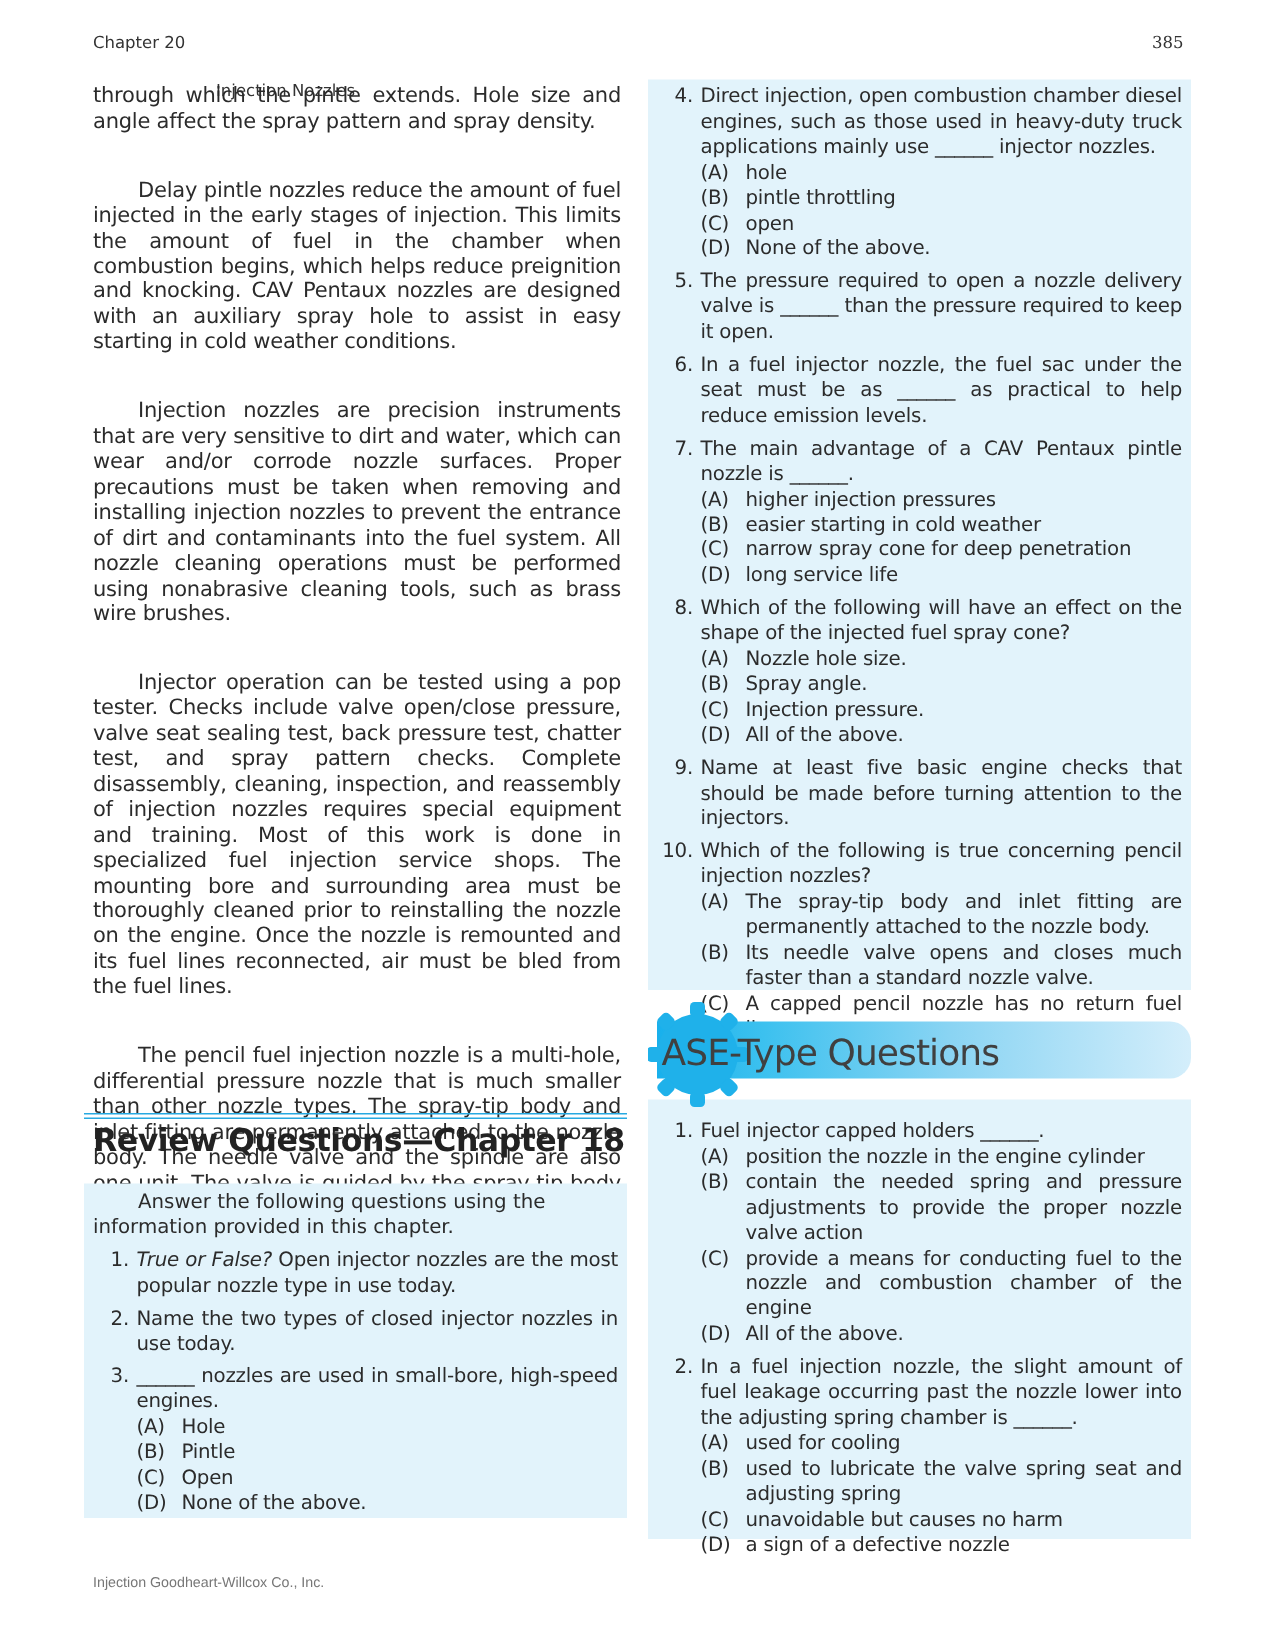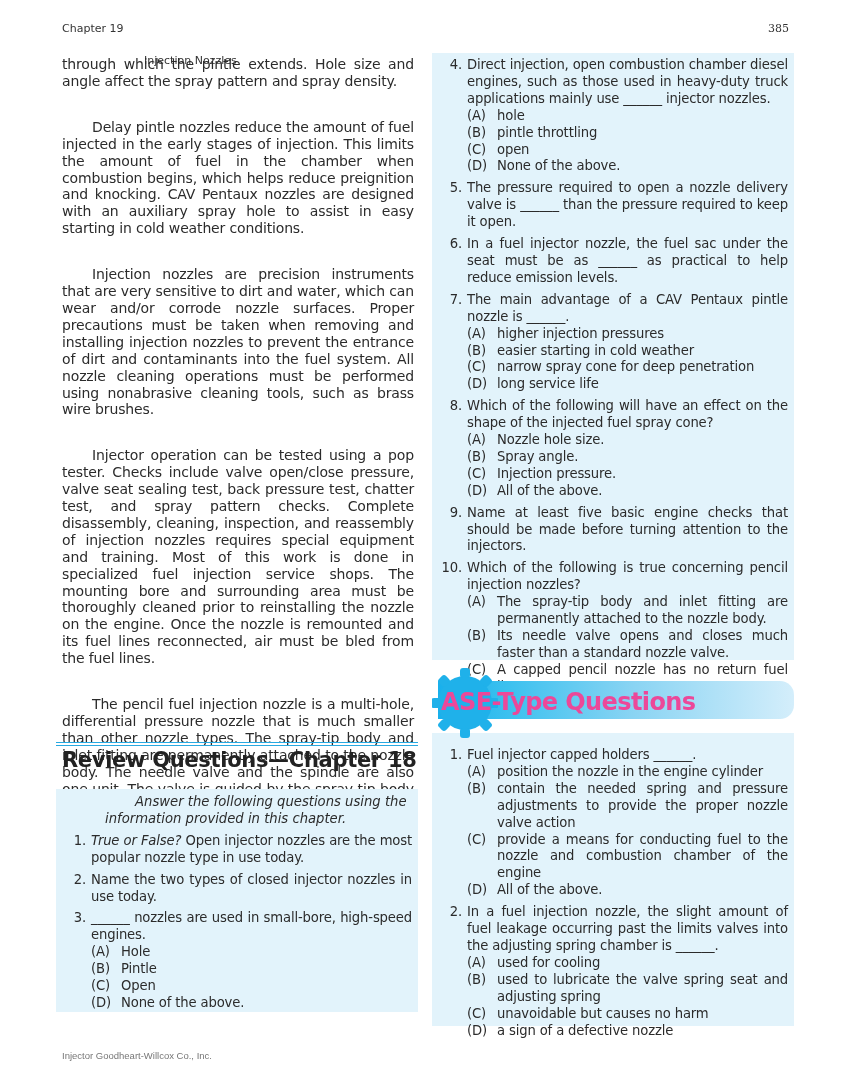--- a/index.html
+++ b/index.html
@@ -28,38 +28,38 @@
   .qbox { position: absolute; background: #e2f3fb; }
   .box-left { left: 56px; top: 789px; width: 362px; height: 223px; }
   .box-right-top { left: 432px; top: 53px; width: 362px; height: 607px; }
   .box-right-bottom { left: 432px; top: 733px; width: 362px; height: 293px; }
 
   .qlist { font-size: 13.2px; line-height: 16.9px; color: #2b2b2b; }
   .q { position: relative; padding-left: 29px; margin-bottom: 5px; text-align: justify; letter-spacing: -0.15px; }
   .q .num { position: absolute; left: 0; width: 24px; text-align: right; }
   .opt { position: relative; padding-left: 30px; }
   .opt .letter { position: absolute; left: 0; }
-  .intro { font-style: italic; font-size: 13.2px; line-height: 16.9px; text-indent: 30px; margin-bottom: 5px; margin-left: 43px; }
+  .intro { font-size: 13.2px; line-height: 16.9px; text-indent: 30px; margin-bottom: 5px; }
 
   .ase-banner { position: absolute; left: 438px; top: 681px; width: 356px; height: 38px;
                 border-radius: 0 14px 14px 0;
                 background: linear-gradient(90deg, #18b0ec 0%, #3cc1ef 20%, #8ad4f3 55%, #d4eefb 100%); }
   .gear { position: absolute; left: 432px; top: 664px; width: 66px; height: 78px; }
-  .ase-title { position: absolute; left: 441px; top: 688px; font-size: 24px; font-weight: bold;
-               color: #ec4899; font-family: "DejaVu Sans", sans-serif; letter-spacing: -0.6px; }
+  .ase-title { position: absolute; left: 441px; top: 688px; font-size: 24px; font-weight: normal;
+               color: #404040; font-family: "DejaVu Sans", sans-serif; letter-spacing: -0.6px; }
 
   .footer { position: absolute; left: 62px; top: 1050px; font-size: 9.5px; color: #777;
             font-family: "Liberation Sans", sans-serif; }
   i.em { font-style: italic; }
 </style>
 </head>
 <body>
 
 <div class="running-head">
-  <span class="chap">Chapter 19</span>
+  <span class="chap">Chapter 20</span>
   <span class="title">Injection Nozzles</span>
   <span class="page">385</span>
 </div>
 
 <div class="col-left body-text">
   <p>through which the pintle extends. Hole size and angle affect the spray pattern and spray density.</p>
   <p class="indent">Delay pintle nozzles reduce the amount of fuel injected in the early stages of injection. This limits the amount of fuel in the chamber when combustion begins, which helps reduce preignition and knocking. CAV Pentaux nozzles are designed with an auxiliary spray hole to assist in easy starting in cold weather conditions.</p>
   <p class="indent">Injection nozzles are precision instruments that are very sensitive to dirt and water, which can wear and/or corrode nozzle surfaces. Proper precautions must be taken when removing and installing injection nozzles to prevent the entrance of dirt and contaminants into the fuel system. All nozzle cleaning operations must be performed using nonabrasive cleaning tools, such as brass wire brushes.</p>
   <p class="indent">Injector operation can be tested using a pop tester. Checks include valve open/close pressure, valve seat sealing test, back pressure test, chatter test, and spray pattern checks. Complete disassembly, cleaning, inspection, and reassembly of injection nozzles requires special equipment and training. Most of this work is done in specialized fuel injection service shops. The mounting bore and surrounding area must be thoroughly cleaned prior to reinstalling the nozzle on the engine. Once the nozzle is remounted and its fuel lines reconnected, air must be bled from the fuel lines.</p>
   <p class="indent">The pencil fuel injection nozzle is a multi-hole, differential pressure nozzle that is much smaller than other nozzle types. The spray-tip body and inlet fitting are permanently attached to the nozzle body. The needle valve and the spindle are also one unit. The valve is guided by the spray tip body and by the closely fitted valve guide. The lower spring seat rests against the needle valve while the upper spring seat rests against the pressure-adjusting screw. The lift adjustment screw threads into the pressure adjusting screw. The pencil nozzle operates in the same way as hole- and pintle-type nozzles, but its needle valve opens and closes more rapidly. When tested, a good pencil injector will give off a distinct chatter.</p>
@@ -147,21 +147,21 @@
     <div class="q">
       <span class="num">1.</span>
       <span>Fuel injector capped holders ______.</span>
       <div class="opt"><span class="letter">(A)</span><span>position the nozzle in the engine cylinder</span></div>
       <div class="opt"><span class="letter">(B)</span><span>contain the needed spring and pressure adjustments to provide the proper nozzle valve action</span></div>
       <div class="opt"><span class="letter">(C)</span><span>provide a means for conducting fuel to the nozzle and combustion chamber of the engine</span></div>
       <div class="opt"><span class="letter">(D)</span><span>All of the above.</span></div>
     </div>
     <div class="q">
       <span class="num">2.</span>
-      <span>In a fuel injection nozzle, the slight amount of fuel leakage occurring past the limits valves into the adjusting spring chamber is ______.</span>
+      <span>In a fuel injection nozzle, the slight amount of fuel leakage occurring past the nozzle lower into the adjusting spring chamber is ______.</span>
       <div class="opt"><span class="letter">(A)</span><span>used for cooling</span></div>
       <div class="opt"><span class="letter">(B)</span><span>used to lubricate the valve spring seat and adjusting spring</span></div>
       <div class="opt"><span class="letter">(C)</span><span>unavoidable but causes no harm</span></div>
       <div class="opt"><span class="letter">(D)</span><span>a sign of a defective nozzle</span></div>
     </div>
   </div>
 </div>
 
 <div class="ase-banner"></div>
 <svg class="gear" viewBox="0 0 66 78">
@@ -172,13 +172,13 @@
     <rect x="-1" y="34" width="10" height="10" rx="3"></rect>
     <rect x="57" y="34" width="10" height="10" rx="3"></rect>
     <rect x="7" y="12" width="10" height="10" rx="3" transform="rotate(45 12 17)"></rect>
     <rect x="49" y="12" width="10" height="10" rx="3" transform="rotate(45 54 17)"></rect>
     <rect x="7" y="56" width="10" height="10" rx="3" transform="rotate(45 12 61)"></rect>
     <rect x="49" y="56" width="10" height="10" rx="3" transform="rotate(45 54 61)"></rect>
   </g>
 </svg>
 <div class="ase-title">ASE-Type Questions</div>
 
-<div class="footer">Injector Goodheart-Willcox Co., Inc.</div>
+<div class="footer">Injection Goodheart-Willcox Co., Inc.</div>
 
 </body></html>

